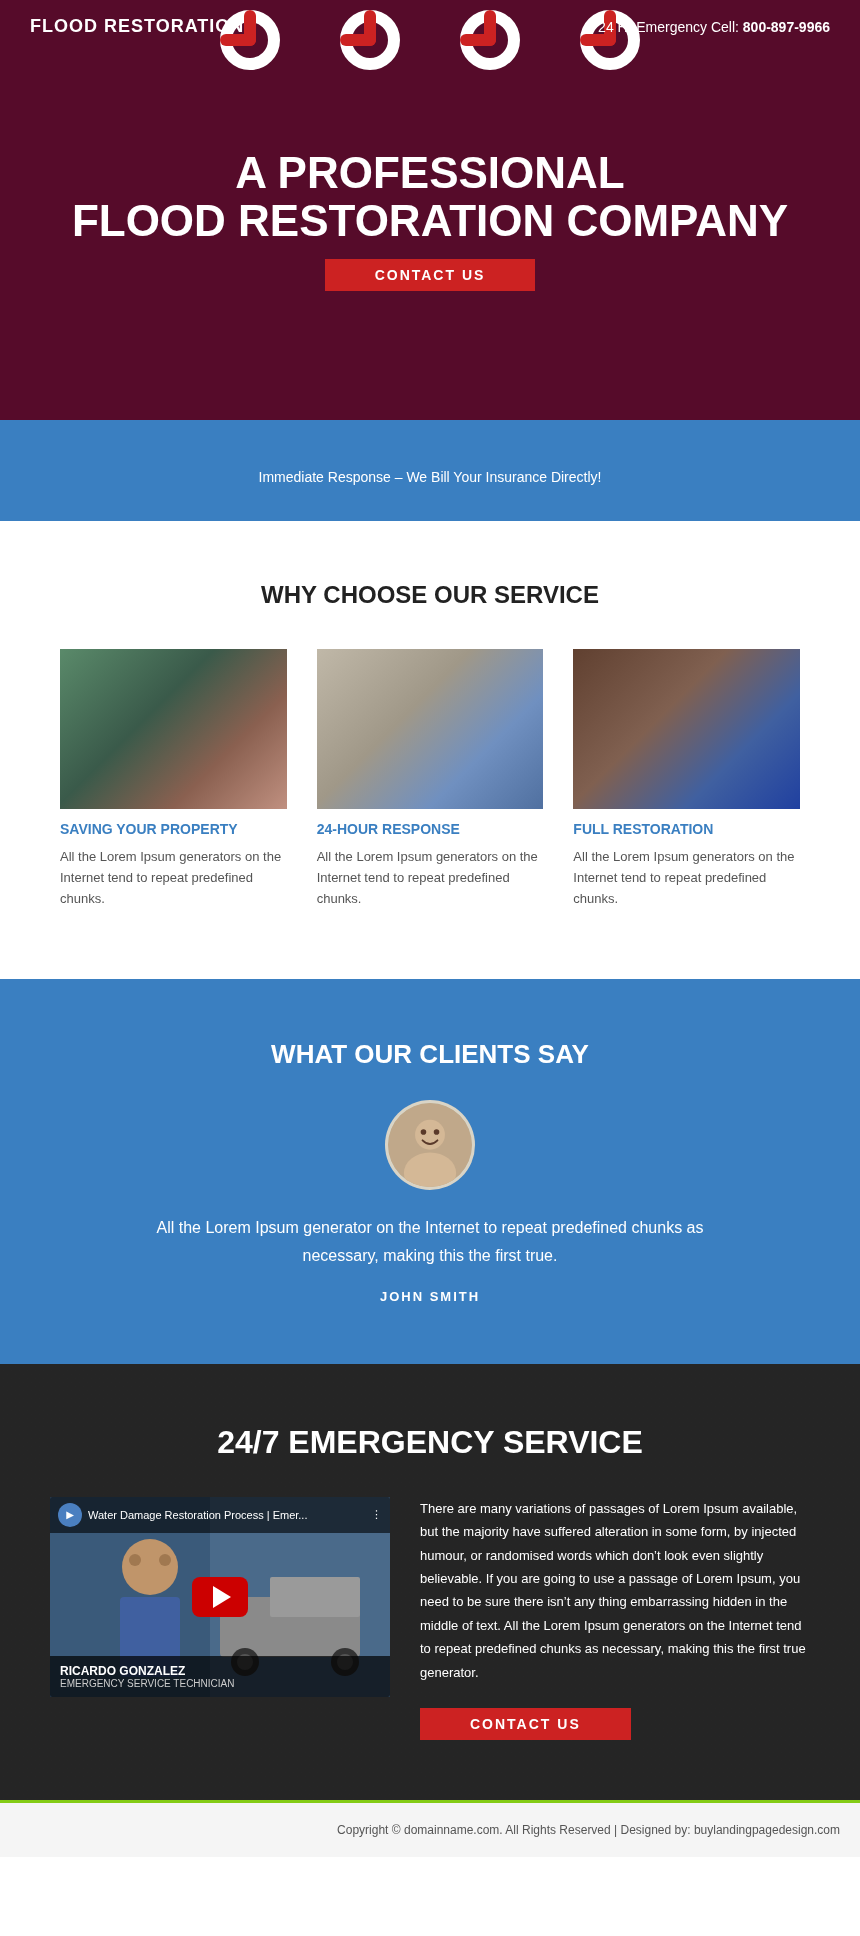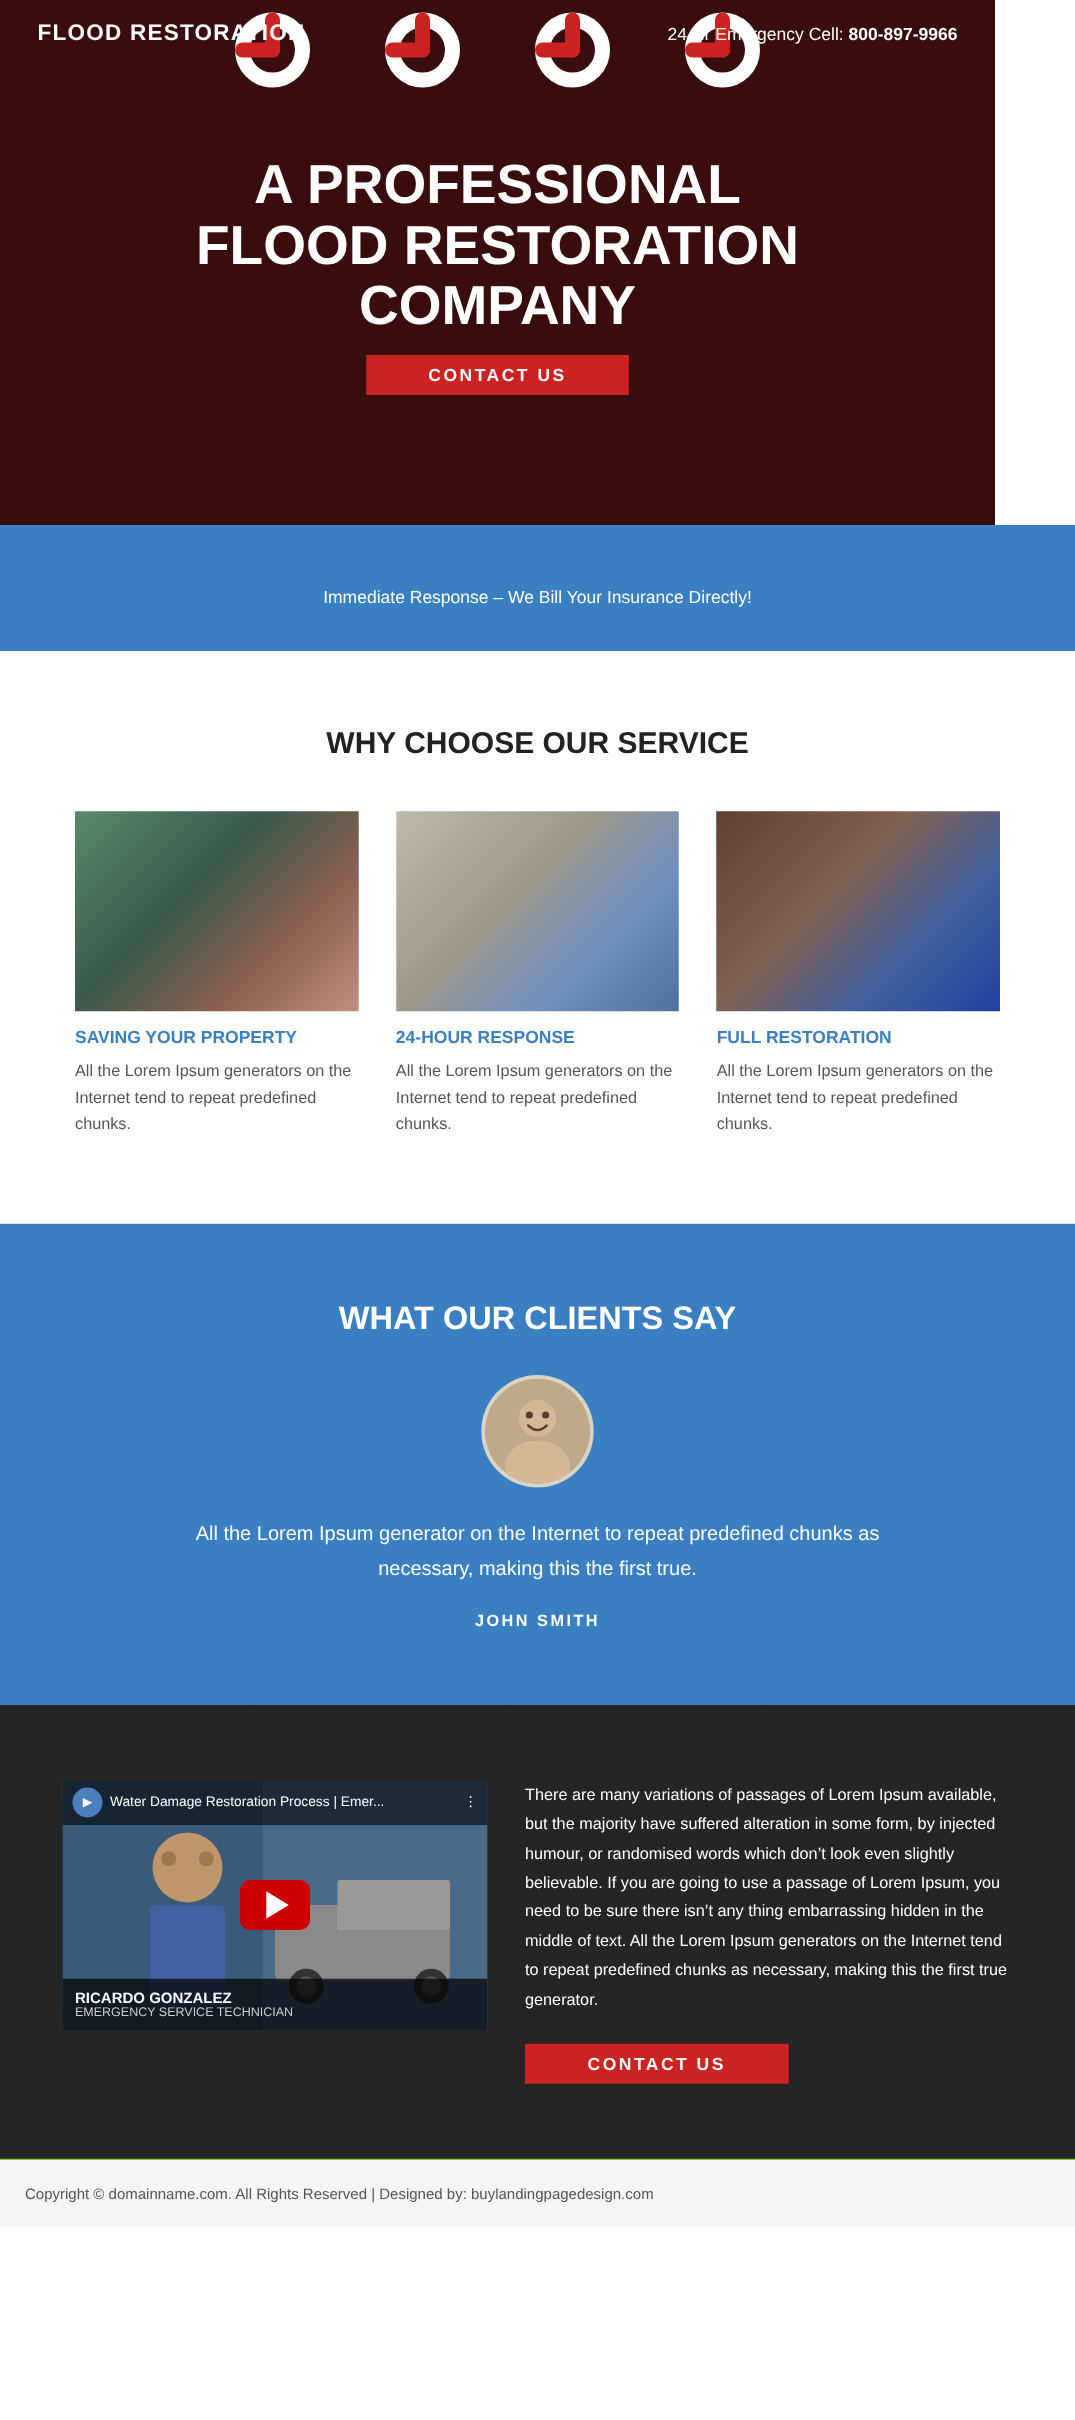--- a/index.html
+++ b/index.html
@@ -1,23 +1,23 @@
 <!DOCTYPE html>
 <html><head>
   <meta charset="utf-8">
   <style>
     * { margin: 0; padding: 0; box-sizing: border-box; }
     body { font-family: Arial, sans-serif; width: 860px; }
 
     
     .hero {
       position: relative;
-      width: 796px;
+      width: 860px;
       height: 420px;
-      background: #7f1d1d;
+      background: #be185d;
       overflow: hidden;
       display: flex;
       flex-direction: column;
       align-items: center;
       justify-content: center;
     }
     .hero-bg {
       position: absolute;
       inset: 0;
       background: linear-gradient(rgba(0,0,0,0.55), rgba(0,0,0,0.55));
@@ -352,23 +352,23 @@
       background: #4a7fc0;
       display: inline-flex;
       align-items: center;
       justify-content: center;
     }
     .small-circle span { color: white; font-size: 10px; }
 
     
     .footer {
       background: #f5f5f5;
-      text-align: left;
+      text-align: right;
       padding: 20px;
-      border-top: 1px solid #84cc16;
+      border-top: 3px solid #84cc16;
     }
     .footer p {
       font-size: 12px;
       color: #555;
     }
   </style>
 </head>
 <body>
 
 <section class="hero">
@@ -440,20 +440,23 @@
       <path d="M37 40 Q45 48 53 40" stroke="#5a3a2a" stroke-width="2" fill="none" stroke-linecap="round"></path>
     </svg>
   </div>
   <p class="testimonial-text">All the Lorem Ipsum generator on the Internet to repeat predefined chunks as necessary, making this the first true.</p>
   <p class="testimonial-author">JOHN SMITH</p>
 </section>
 
 <section class="video-section">
   <div class="video-section-bg"></div>
 
+  <div class="video-section-content">
+    <h2>24/7 EMERGENCY SERVICE</h2>
+  </div>
 
   <div class="video-section-row">
 
     <div class="video-thumb">
       <div class="video-thumb-bg">
 
         <svg width="100%" height="100%" viewBox="0 0 340 200" style="position:absolute;top:0;left:0;">
           <rect width="340" height="200" fill="#3a5a7a"></rect>
           <rect x="160" y="0" width="180" height="200" fill="#4a6a8a"></rect>
 

